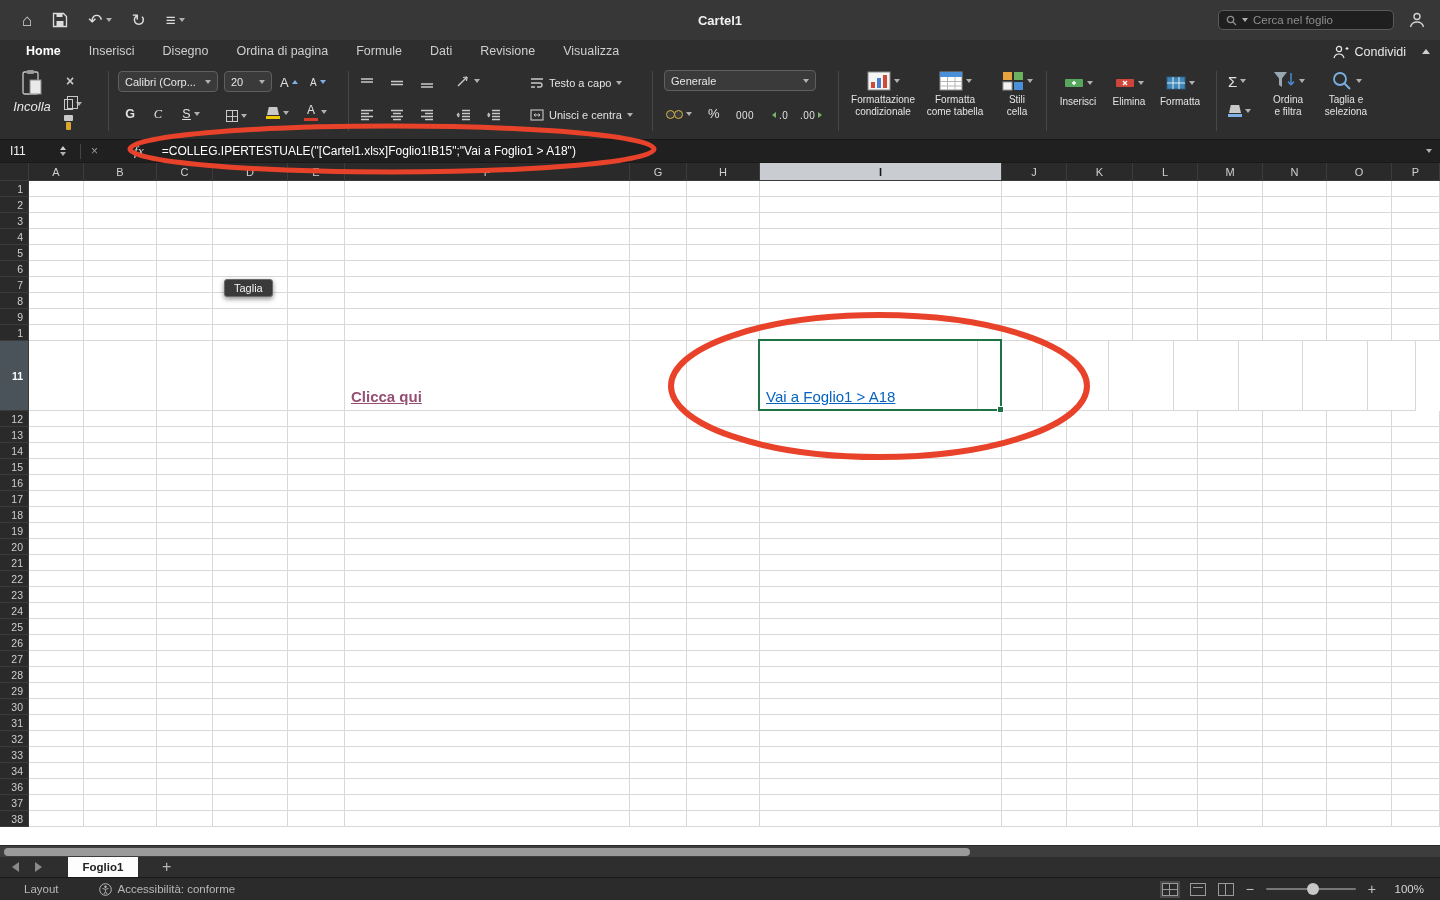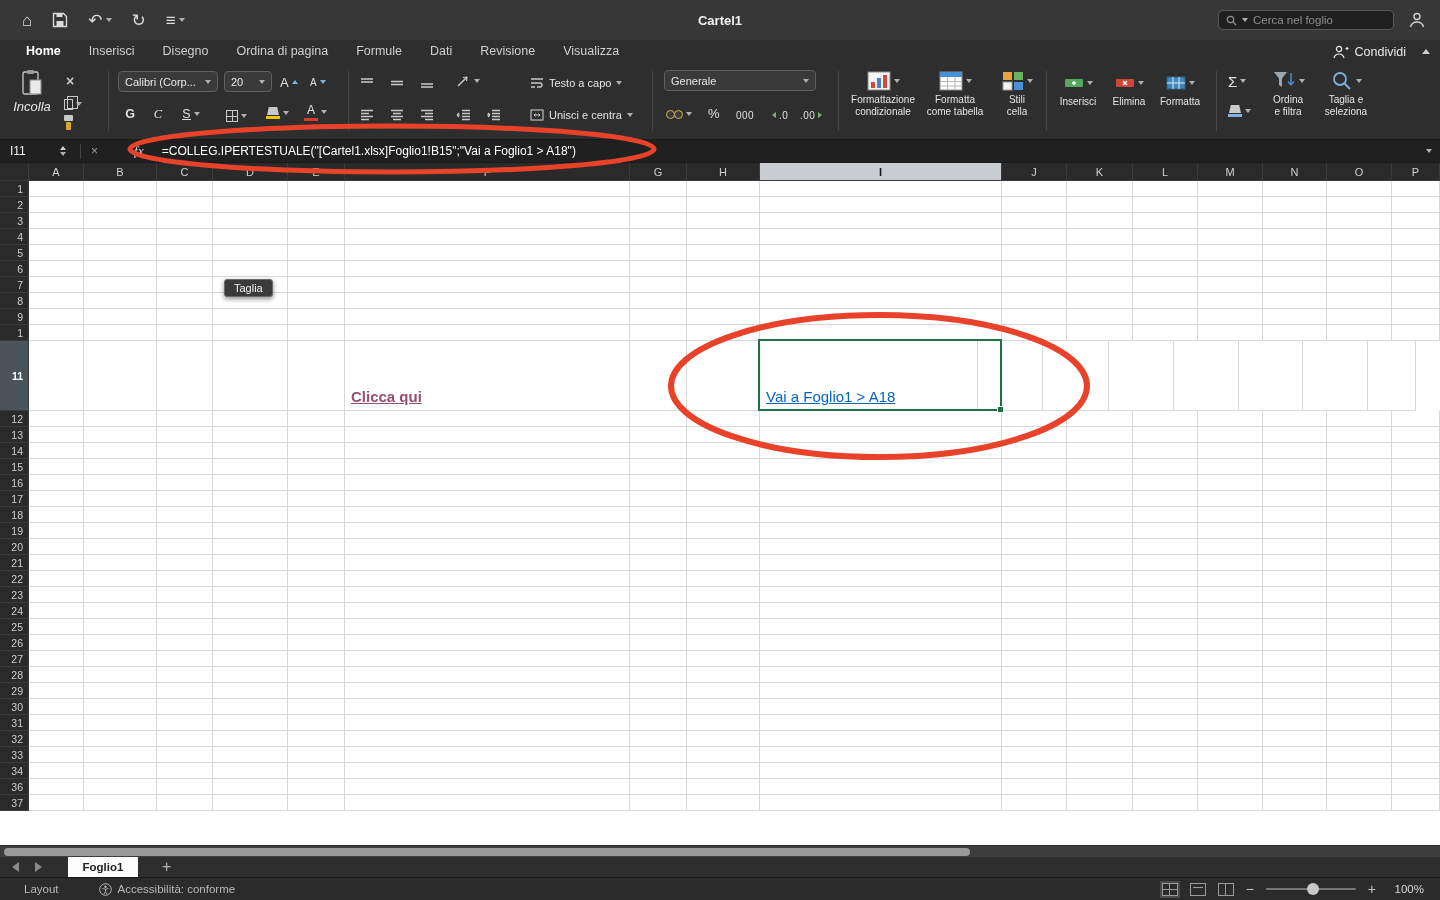--- a/index.html
+++ b/index.html
@@ -1160,20 +1160,39 @@
           <div class="cell" style="width: 73px;"></div>
           <div class="cell" style="width: 242px;"></div>
           <div class="cell" style="width: 65px;"></div>
           <div class="cell" style="width: 66px;"></div>
           <div class="cell" style="width: 65px;"></div>
           <div class="cell" style="width: 65px;"></div>
           <div class="cell" style="width: 64px;"></div>
           <div class="cell" style="width: 65px;"></div>
           <div class="cell" style="width: 48px;"></div>
         </div>
+        <div class="grow" style="height: 16px;">
+          <div class="row-h">38</div>
+          <div class="cell" style="width: 55px;"></div>
+          <div class="cell" style="width: 73px;"></div>
+          <div class="cell" style="width: 56px;"></div>
+          <div class="cell" style="width: 75px;"></div>
+          <div class="cell" style="width: 57px;"></div>
+          <div class="cell" style="width: 285px;"></div>
+          <div class="cell" style="width: 57px;"></div>
+          <div class="cell" style="width: 73px;"></div>
+          <div class="cell" style="width: 242px;"></div>
+          <div class="cell" style="width: 65px;"></div>
+          <div class="cell" style="width: 66px;"></div>
+          <div class="cell" style="width: 65px;"></div>
+          <div class="cell" style="width: 65px;"></div>
+          <div class="cell" style="width: 64px;"></div>
+          <div class="cell" style="width: 65px;"></div>
+          <div class="cell" style="width: 48px;"></div>
+        </div>
       </div>
     <div class="sel-box">
       <span class="fill-handle"></span>
     </div>
   </div>
 
   <div class="hscroll">
     <div class="hthumb"></div>
   </div>
 

